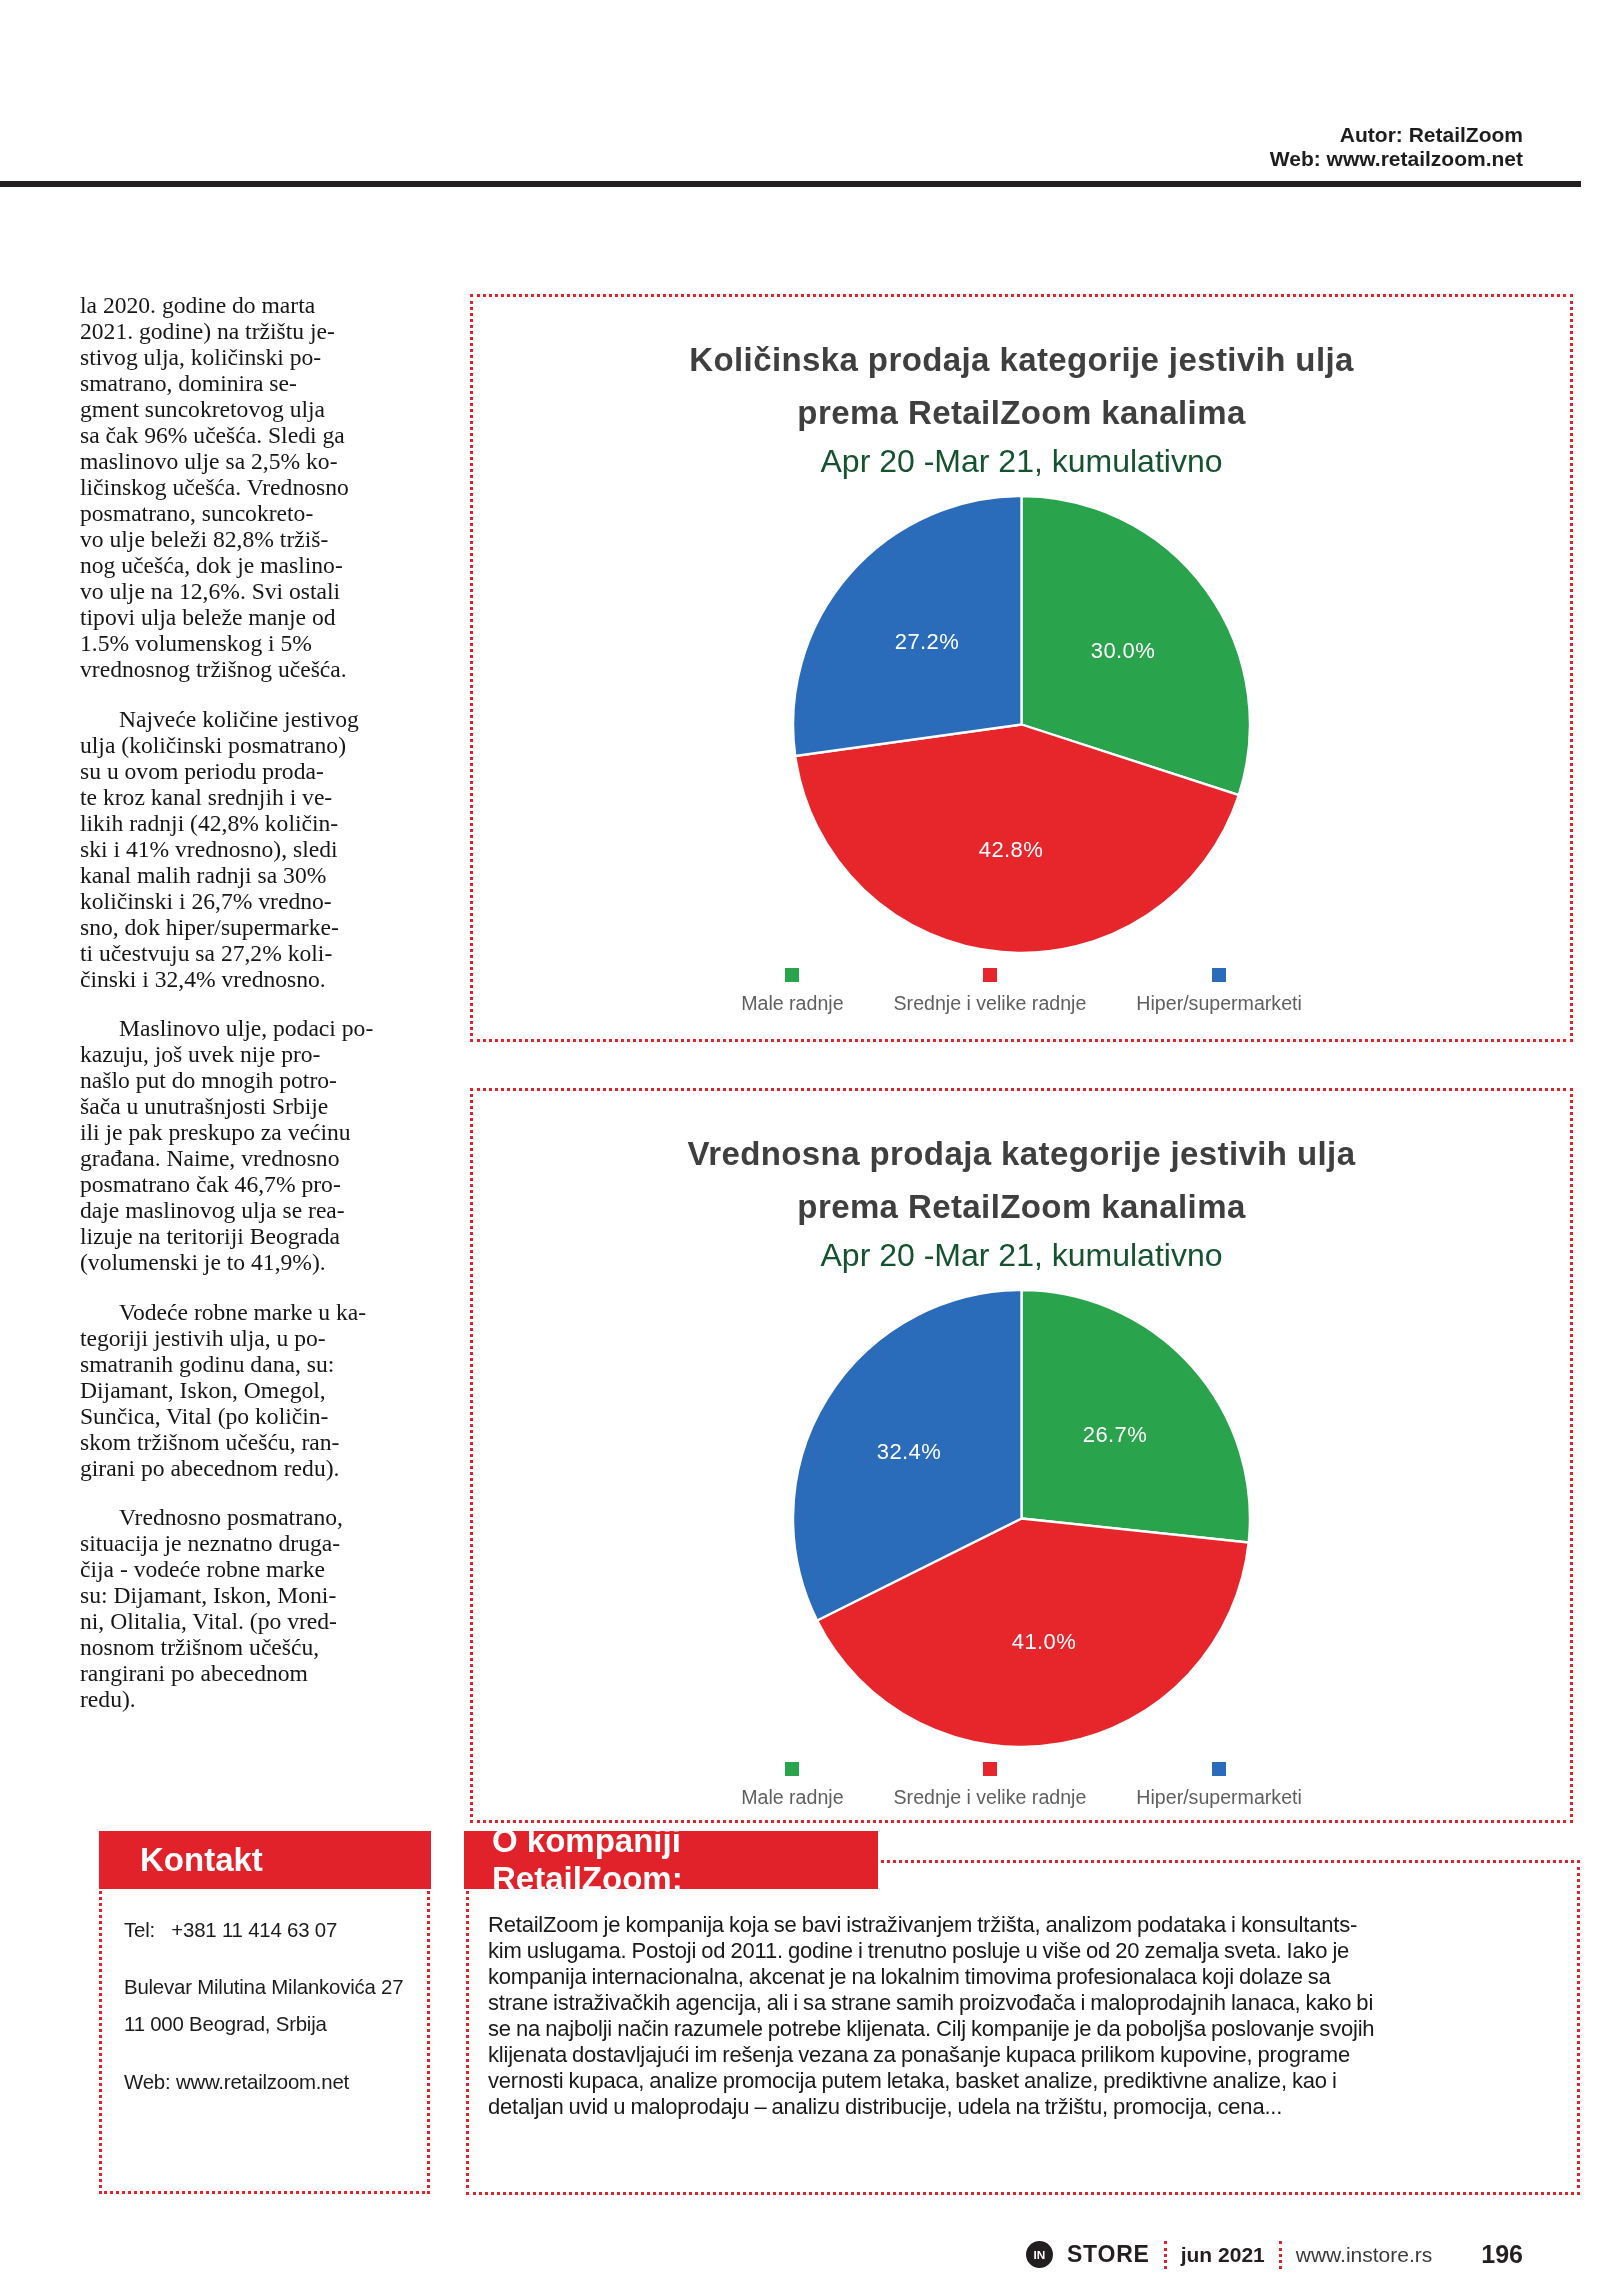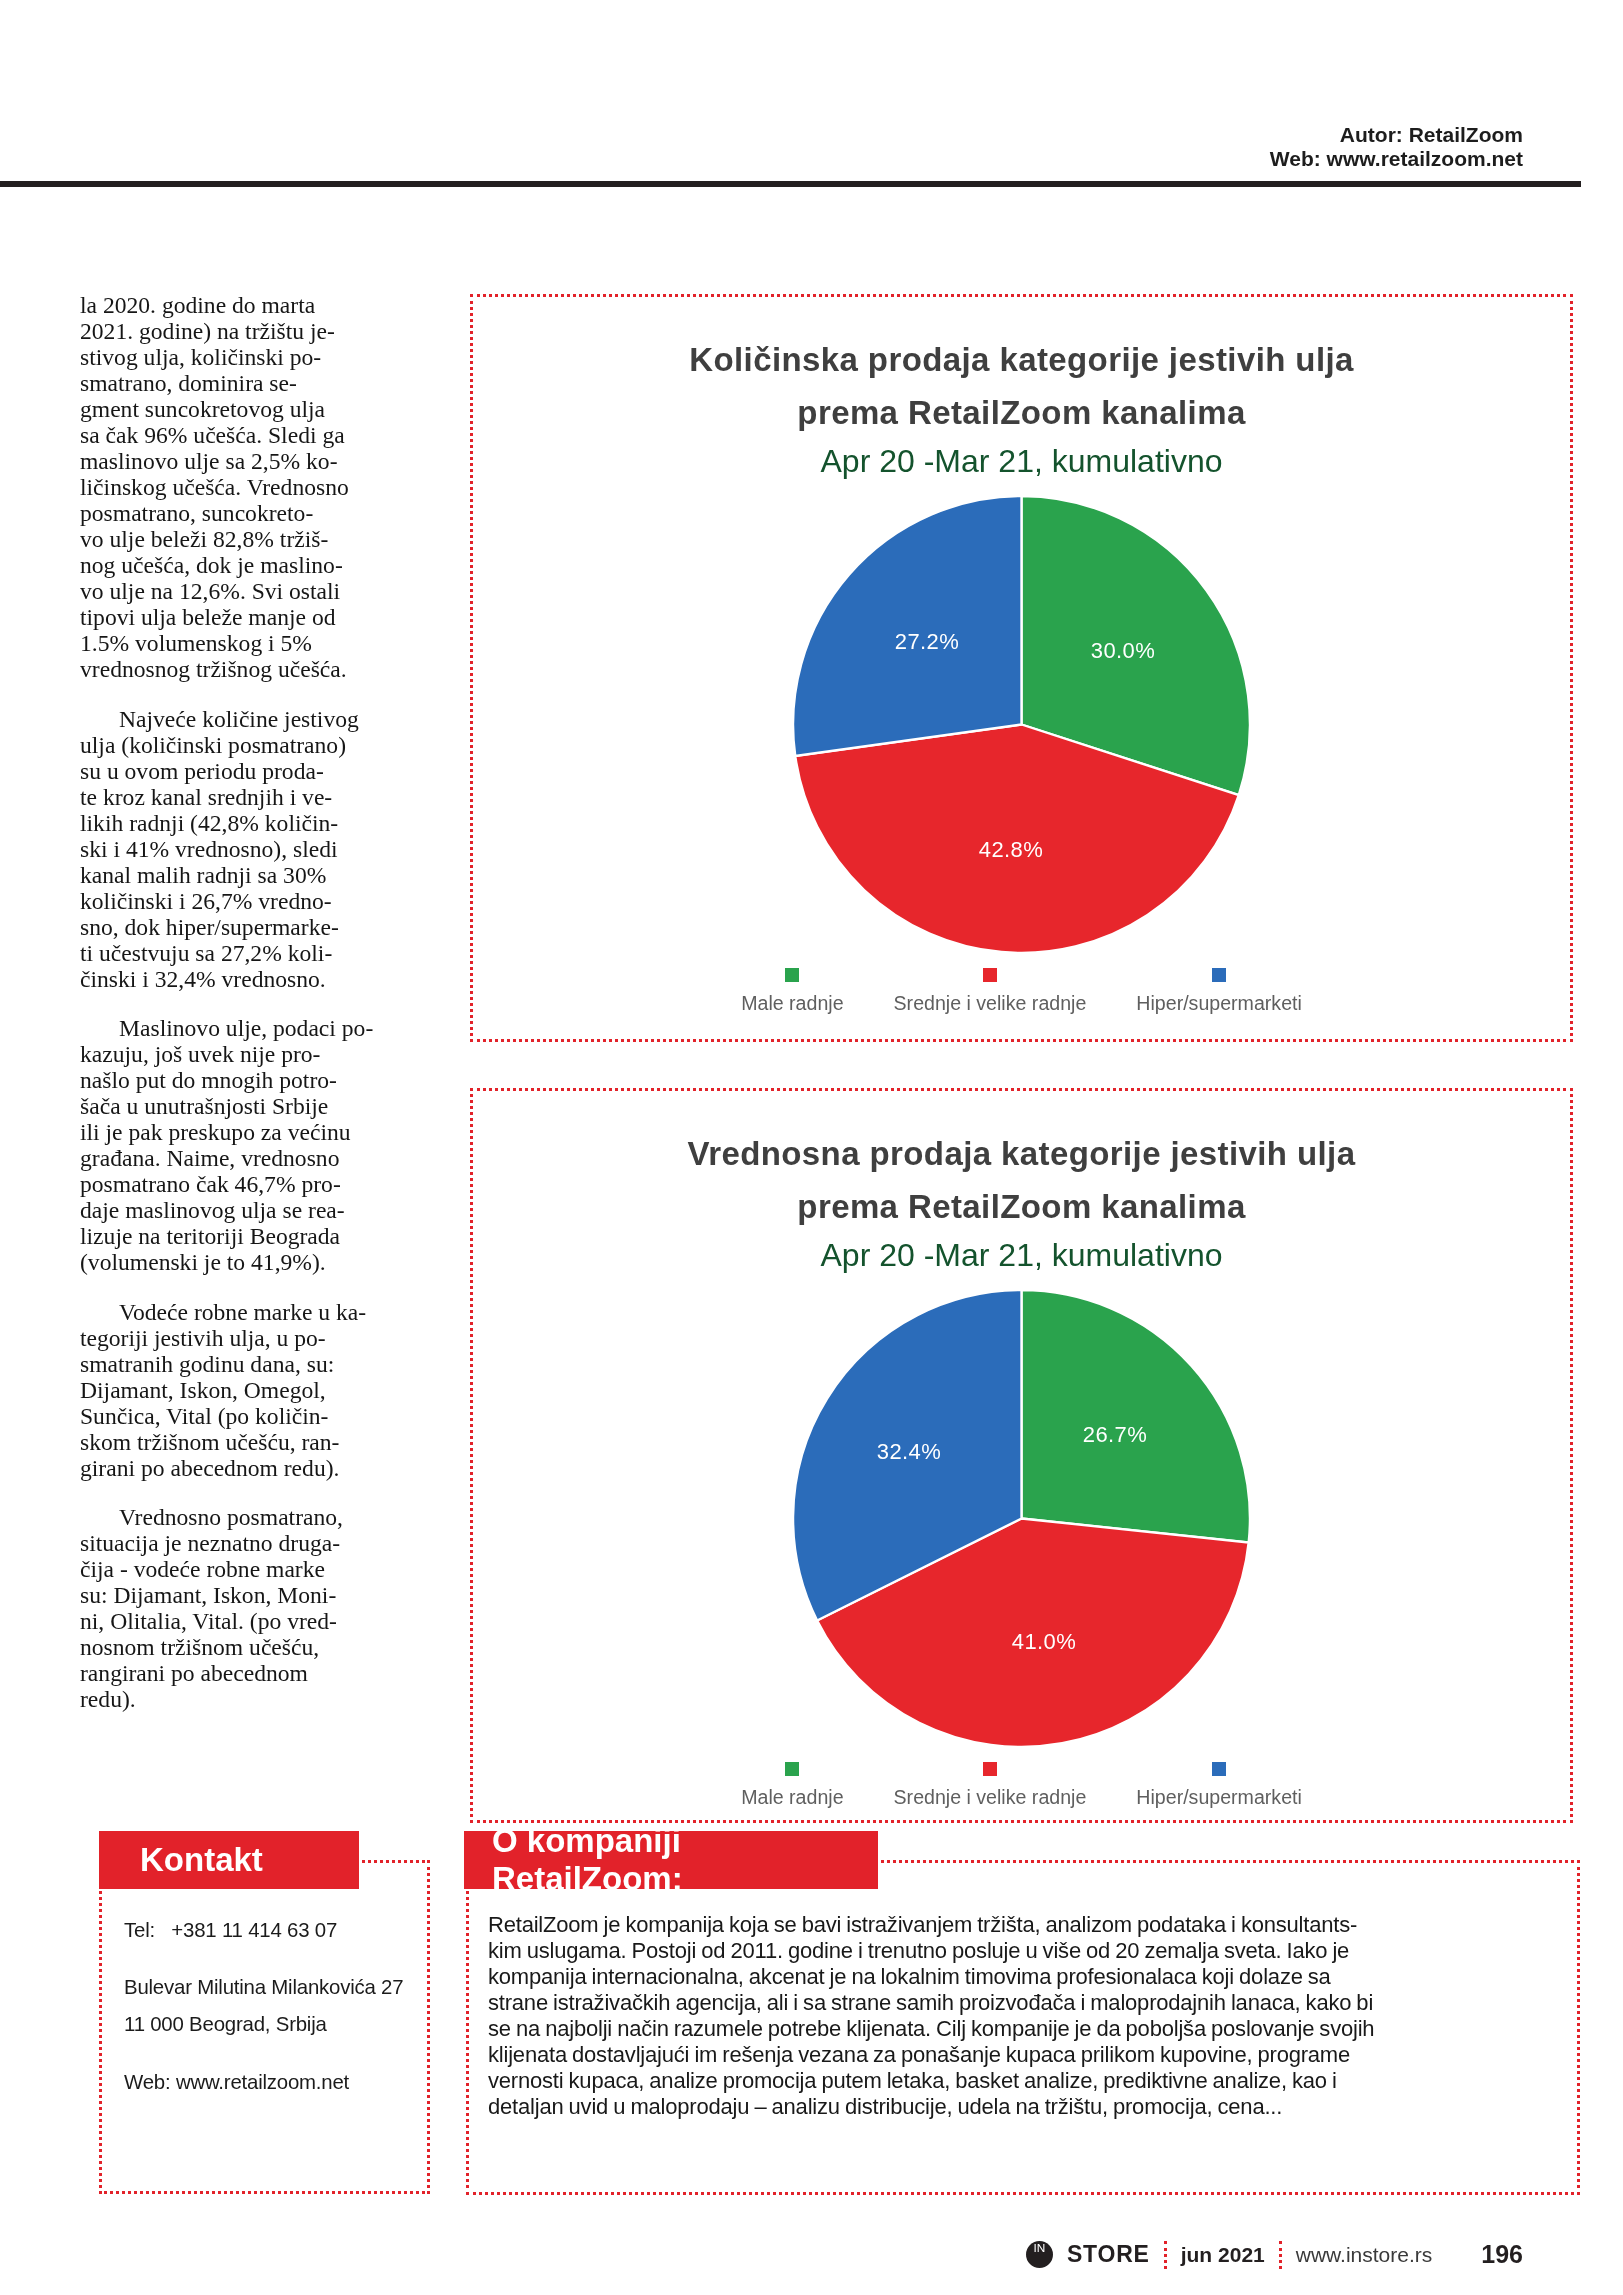--- a/index.html
+++ b/index.html
@@ -45,21 +45,21 @@
   }
   .legend{display:flex;justify-content:center;align-items:center;gap:50px;margin-top:7.9px;}
   .legend-item{display:flex;align-items:center;gap:9.4px;flex-direction:column;}
   .legend-swatch{width:14px;height:14px;display:inline-block;}
   .legend-label{font-size:19.6px;color:#5f5f5f;}
   
   .section-bar{
     position:absolute;height:58px;background:#e2222a;z-index:3;
     display:flex;align-items:center;color:#ffffff;font-weight:bold;
   }
-  #kontakt-bar{left:99px;top:1831px;width:260px;padding-left:41px;font-size:33px;box-sizing:border-box;}
+  #kontakt-bar{left:99px;top:1831px;width:332px;padding-left:41px;font-size:33px;box-sizing:border-box;}
   #about-bar{left:464px;top:1831px;width:414px;padding-left:28px;font-size:33px;box-sizing:border-box;}
   #kontakt-box{
     position:absolute;left:99px;top:1860px;width:331px;height:334px;box-sizing:border-box;
     border:3.9px dotted #e2222a;padding:49px 4.7px 0 22px;z-index:1;
   }
   .kontakt-group{margin-bottom:20.4px;}
   .kontakt-line{font-size:20.4px;line-height:37px;color:#1b1b1b;white-space:pre-wrap;letter-spacing:-0.2px;}
   #about-box{
     position:absolute;left:466px;top:1860px;width:1114px;height:335px;box-sizing:border-box;
     border:3.9px dotted #e2222a;padding:49px 19px 0 19px;z-index:1;
@@ -67,22 +67,22 @@
   #about-box p{
     margin:0 0 6.3px 0;white-space:pre-line;font-size:22px;line-height:26px;color:#191919;
     letter-spacing:-0.2px;word-spacing:-0.8px;
   }
   
   .footer{
     position:absolute;top:2240px;right:100px;display:flex;align-items:center;gap:14px;
   }
   .footer-logo{
     width:27px;height:27px;border-radius:50%;background:#231f20;color:#ffffff;
-    display:flex;align-items:flex-start;justify-content:center;
-    font-size:11.8px;font-weight:normal;letter-spacing:0;
+    display:flex;align-items:center;justify-content:center;
+    font-size:11.8px;font-weight:bold;letter-spacing:0;
   }
   .footer-brand{font-weight:bold;font-size:23px;letter-spacing:0.8px;color:#231f20;}
   .footer-sep{width:0;height:28px;border-left:3.1px dotted #e2222a;}
   .footer-issue{font-weight:bold;font-size:21px;color:#231f20;}
   .footer-site{font-size:21px;color:#3a3a3a;}
   .footer-page{font-weight:bold;font-size:25px;color:#231f20;margin-left:35px;}
 </style>
 </head>
 <body>
 

